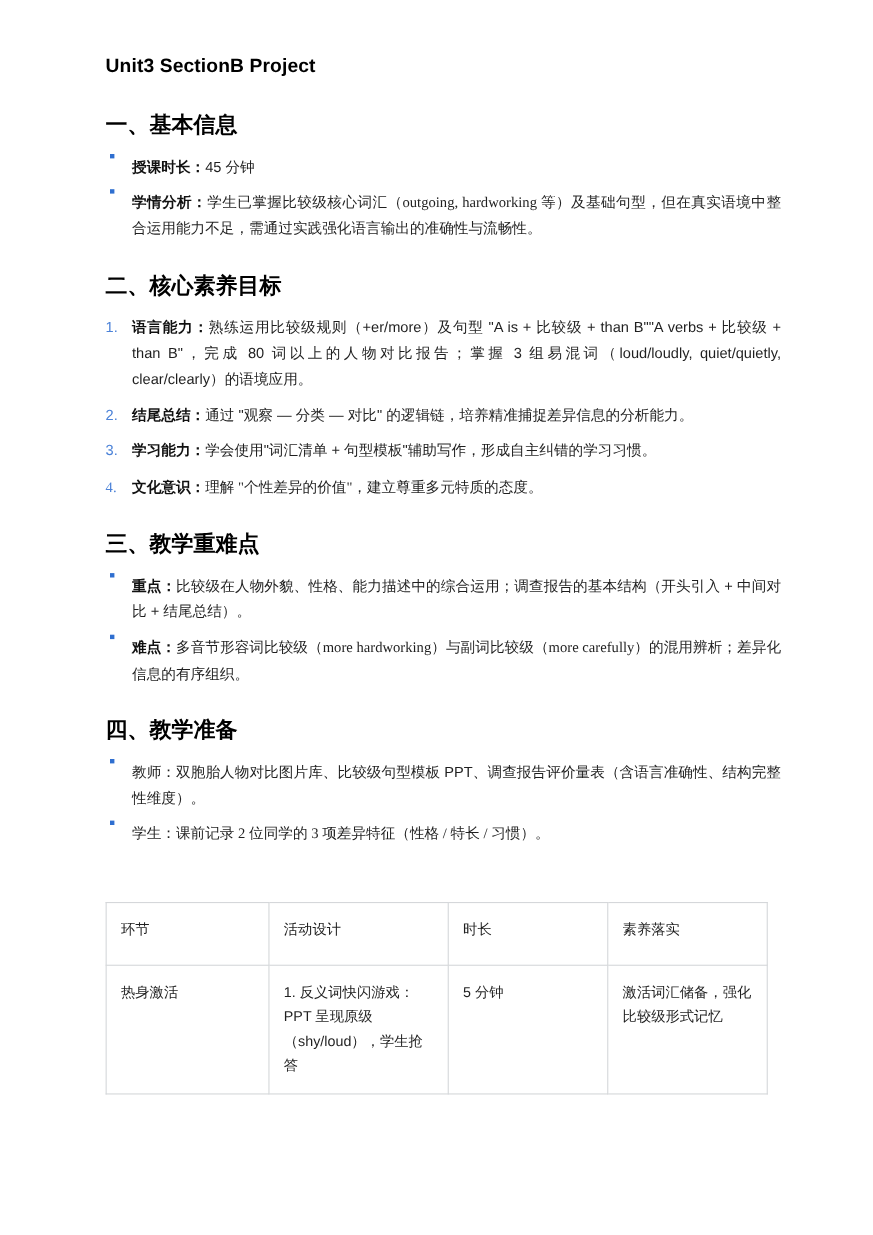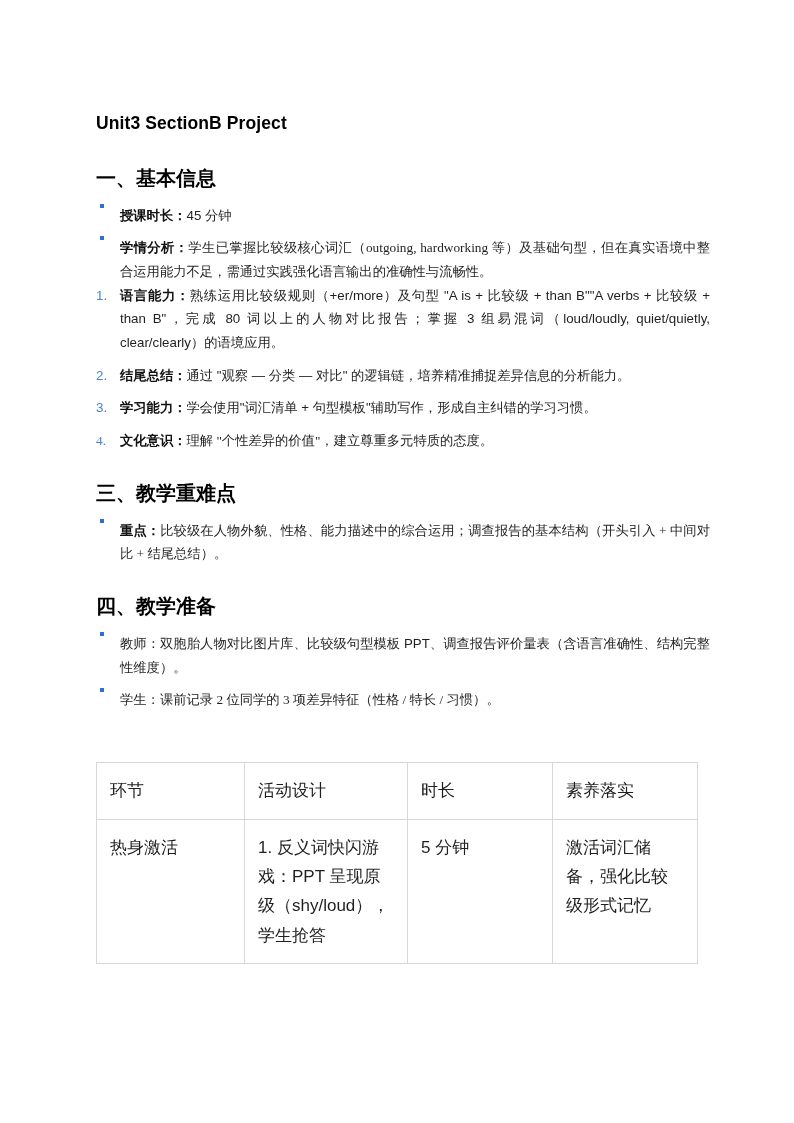--- a/index.html
+++ b/index.html
@@ -12,21 +12,21 @@
     height: 1123px;
     font-family: "Liberation Sans", "DejaVu Sans", sans-serif;
     color: #1a1a1a;
     -webkit-font-smoothing: antialiased;
   }
   .page {
     position: relative;
     width: 794px;
     height: 1011px;
     box-sizing: border-box;
-    padding: 112px 84px 0 96px;
+    padding: 48px 84px 0 96px;
     overflow: hidden;
   }
   .doc-title {
     font-size: 17.5px;
     font-weight: bold;
     color: #000000;
     letter-spacing: 0.1px;
     margin: 0 0 0 0;
     line-height: 1.35;
   }
@@ -85,21 +85,21 @@
   .list-block { margin-bottom: 4px; }
 
   
   .table-wrap {
     margin-top: 50px;
   }
   table.process-table {
     border-collapse: collapse;
     width: 601px;
     table-layout: fixed;
-    font-size: 17px;
+    font-size: 13px;
   }
   table.process-table col.c1 { width: 148px; }
   table.process-table col.c2 { width: 163px; }
   table.process-table col.c3 { width: 145px; }
   table.process-table col.c4 { width: 145px; }
 
   table.process-table th,
   table.process-table td {
     border: 1px solid #d5d7da;
     padding: 13px 14px 13px 13px;
@@ -130,39 +130,43 @@
   <h2 class="section-heading first">一、基本信息</h2>
   <ul class="bullets list-block">
     <li class="bullet-item">
       <span class="marker"></span><span class="lbl">授课时长</span><span class="lbl">：</span><span class="body-text">45 分钟</span>
     </li>
     <li class="bullet-item">
       <span class="marker"></span><span class="lbl">学情分析</span><span class="lbl">：</span><span class="body-text">学生已掌握比较级核心词汇（outgoing, hardworking 等）及基础句型，但在真实语境中整合运用能力不足，需通过实践强化语言输出的准确性与流畅性。</span>
     </li>
   </ul>
 
+  <h2 class="section-heading">二、核心素养目标</h2>
   <ol class="numbers list-block">
     <li class="num-item">
       <span class="marker">1.</span><span class="lbl">语言能力</span><span class="lbl">：</span><span class="body-text">熟练运用比较级规则（+er/more）及句型 "A is + 比较级 + than B""A verbs + 比较级 + than B"，完成 80 词以上的人物对比报告；掌握 3 组易混词（loud/loudly, quiet/quietly, clear/clearly）的语境应用。</span>
     </li>
     <li class="num-item">
       <span class="marker">2.</span><span class="lbl">结尾总结</span><span class="lbl">：</span><span class="body-text">通过 "观察 — 分类 — 对比" 的逻辑链，培养精准捕捉差异信息的分析能力。</span>
     </li>
     <li class="num-item">
       <span class="marker">3.</span><span class="lbl">学习能力</span><span class="lbl">：</span><span class="body-text">学会使用"词汇清单 + 句型模板"辅助写作，形成自主纠错的学习习惯。</span>
     </li>
     <li class="num-item">
       <span class="marker">4.</span><span class="lbl">文化意识</span><span class="lbl">：</span><span class="body-text">理解 "个性差异的价值"，建立尊重多元特质的态度。</span>
     </li>
   </ol>
 
   <h2 class="section-heading">三、教学重难点</h2>
   <ul class="bullets list-block">
     <li class="bullet-item">
       <span class="marker"></span><span class="lbl">重点</span><span class="lbl">：</span><span class="body-text">比较级在人物外貌、性格、能力描述中的综合运用；调查报告的基本结构（开头引入 + 中间对比 + 结尾总结）。</span>
+    </li>
+    <li class="bullet-item">
+      <span class="marker"></span><span class="lbl">难点</span><span class="lbl">：</span><span class="body-text">多音节形容词比较级（more hardworking）与副词比较级（more carefully）的混用辨析；差异化信息的有序组织。</span>
     </li>
   </ul>
 
   <h2 class="section-heading">四、教学准备</h2>
   <ul class="bullets list-block">
     <li class="bullet-item">
       <span class="marker"></span><span class="body-text">教师</span><span class="body-text">：</span><span class="body-text">双胞胎人物对比图片库、比较级句型模板 PPT、调查报告评价量表（含语言准确性、结构完整性维度）。</span>
     </li>
     <li class="bullet-item">
       <span class="marker"></span><span class="body-text">学生</span><span class="body-text">：</span><span class="body-text">课前记录 2 位同学的 3 项差异特征（性格 / 特长 / 习惯）。</span>

